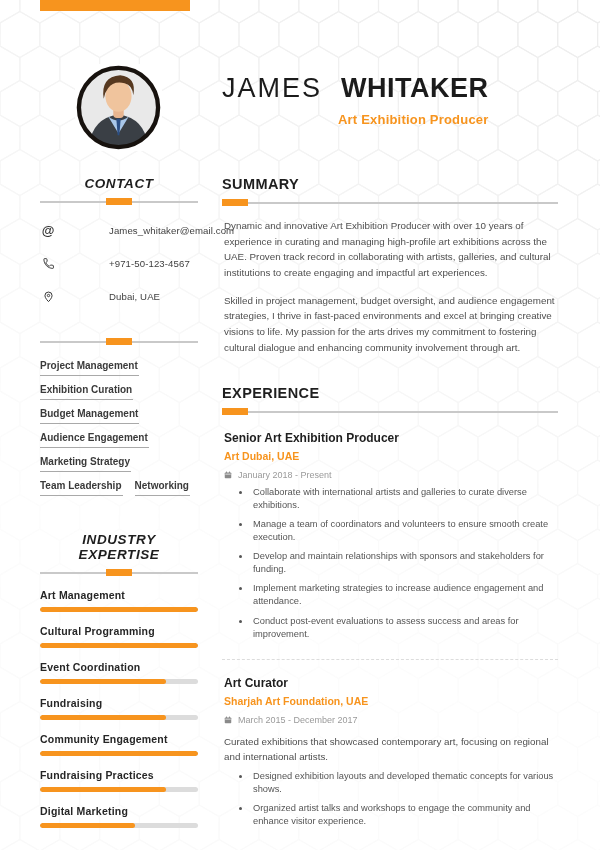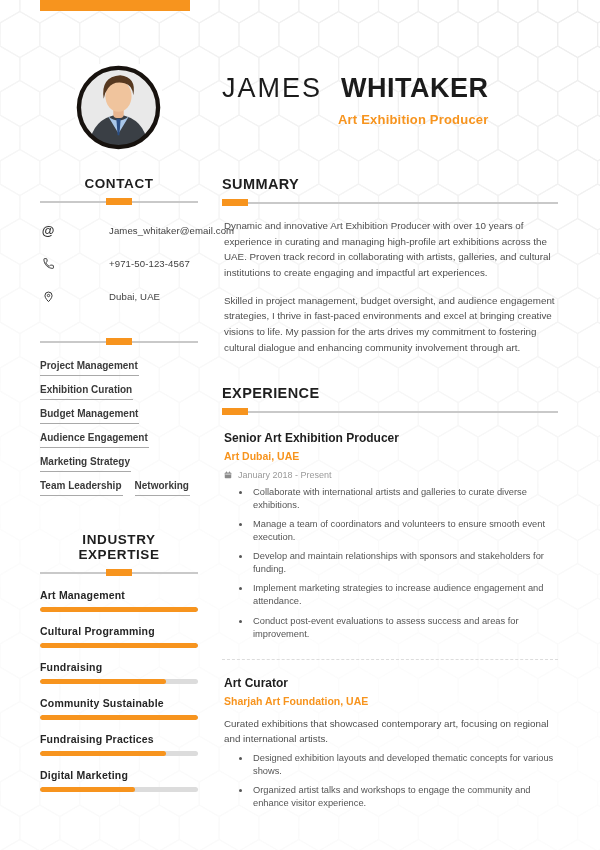--- a/index.html
+++ b/index.html
@@ -38,21 +38,21 @@
   .main    { flex: none; width: 336px; margin-left: 24px; }
 
   
   .divider { position: relative; height: 7px; margin-top: 7px; }
   .divider .line { position: absolute; left: 0; right: 0; top: 2.5px; height: 2px; background: #c9c9c9; }
   .divider .accent { position: absolute; top: 0; width: 26px; height: 7px; background: #F7941E; }
   .divider.center .accent { left: 50%; transform: translateX(-50%); }
   .divider.left .accent { left: 0; }
 
   
-  .side-heading { text-align: center; font-size: 13.5px; font-weight: 800; letter-spacing: 0.6px; color: #1e1e1e; }
+  .side-heading { text-align: center; font-size: 13.5px; font-weight: 800; letter-spacing: 0.6px; color: #1e1e1e; font-style: italic; }
   .contact-section { margin-top: 6px; }
   .contact-list { margin-top: 12px; }
   .contact-row { display: flex; align-items: center; gap: 9px; margin-top: 17px; }
   .contact-icon { flex: none; width: 16px; height: 16px; display: flex; align-items: center; justify-content: center; color: #333; }
   .at-glyph { font-size: 13px; font-weight: 600; color: #333; }
   .contact-text { font-size: 9.6px; color: #3f3f3f; letter-spacing: 0.1px; margin-left: 44px; }
 
   .skills-section { margin-top: 34px; }
   .skills-list { margin-top: 15px; display: flex; flex-wrap: wrap; column-gap: 12px; }
   .skill { font-size: 10px; font-weight: 700; color: #3a3a3a; border-bottom: 1.3px solid #a9a9a9; padding: 0 1px 4px 0; margin-bottom: 8px; white-space: nowrap; }
@@ -684,27 +684,33 @@
                 <div class="exp-fill" style="width: 100%;"></div>
               </div>
             </div>
             <div class="exp-item">
               <div class="exp-label">Cultural Programming</div>
               <div class="exp-track">
                 <div class="exp-fill" style="width: 100%;"></div>
               </div>
             </div>
             <div class="exp-item">
+              <div class="exp-label">Event Coordination</div>
+              <div class="exp-track">
+                <div class="exp-fill" style="width: 80%;"></div>
+              </div>
+            </div>
+            <div class="exp-item">
               <div class="exp-label">Fundraising</div>
               <div class="exp-track">
                 <div class="exp-fill" style="width: 80%;"></div>
               </div>
             </div>
             <div class="exp-item">
-              <div class="exp-label">Community Sustainable</div>
+              <div class="exp-label">Community Engagement</div>
               <div class="exp-track">
                 <div class="exp-fill" style="width: 100%;"></div>
               </div>
             </div>
             <div class="exp-item">
               <div class="exp-label">Fundraising Practices</div>
               <div class="exp-track">
                 <div class="exp-fill" style="width: 80%;"></div>
               </div>
             </div>
@@ -750,29 +756,38 @@
                   <rect x="1.5" y="3" width="13" height="11.5" rx="1.5" fill="#8a8a8a"></rect>
                   <rect x="4" y="0.8" width="2" height="3.5" rx="0.8" fill="#8a8a8a"></rect>
                   <rect x="10" y="0.8" width="2" height="3.5" rx="0.8" fill="#8a8a8a"></rect>
                   <rect x="2.5" y="5.5" width="11" height="1.4" fill="#ffffff"></rect>
                 </svg>
                 <span>January 2018 - Present</span>
               </div>
               <ul class="job-bullets">
 
               <li>Collaborate with international artists and galleries to curate diverse exhibitions.</li>
-                <li>Manage a team of coordinators and volunteers to ensure smooth event execution.</li>
+                <li>Manage a team of coordinators and volunteers to ensure smooth create execution.</li>
                 <li>Develop and maintain relationships with sponsors and stakeholders for funding.</li>
                 <li>Implement marketing strategies to increase audience engagement and attendance.</li>
                 <li>Conduct post-event evaluations to assess success and areas for improvement.</li>
               </ul>
             </article>
             <article class="job">
               <h3 class="job-name">Art Curator</h3>
               <div class="job-company">Sharjah Art Foundation, UAE</div>
+              <div class="job-dates">
+                <svg class="cal-icon" viewBox="0 0 16 16">
+                  <rect x="1.5" y="3" width="13" height="11.5" rx="1.5" fill="#8a8a8a"></rect>
+                  <rect x="4" y="0.8" width="2" height="3.5" rx="0.8" fill="#8a8a8a"></rect>
+                  <rect x="10" y="0.8" width="2" height="3.5" rx="0.8" fill="#8a8a8a"></rect>
+                  <rect x="2.5" y="5.5" width="11" height="1.4" fill="#ffffff"></rect>
+                </svg>
+                <span>March 2015 - December 2017</span>
+              </div>
               <div class="job-desc">Curated exhibitions that showcased contemporary art, focusing on regional and international artists.</div>
               <ul class="job-bullets">
 
               <li>Designed exhibition layouts and developed thematic concepts for various shows.</li>
                 <li>Organized artist talks and workshops to engage the community and enhance visitor experience.</li>
               </ul>
             </article>
           </div>
       </section>
 

